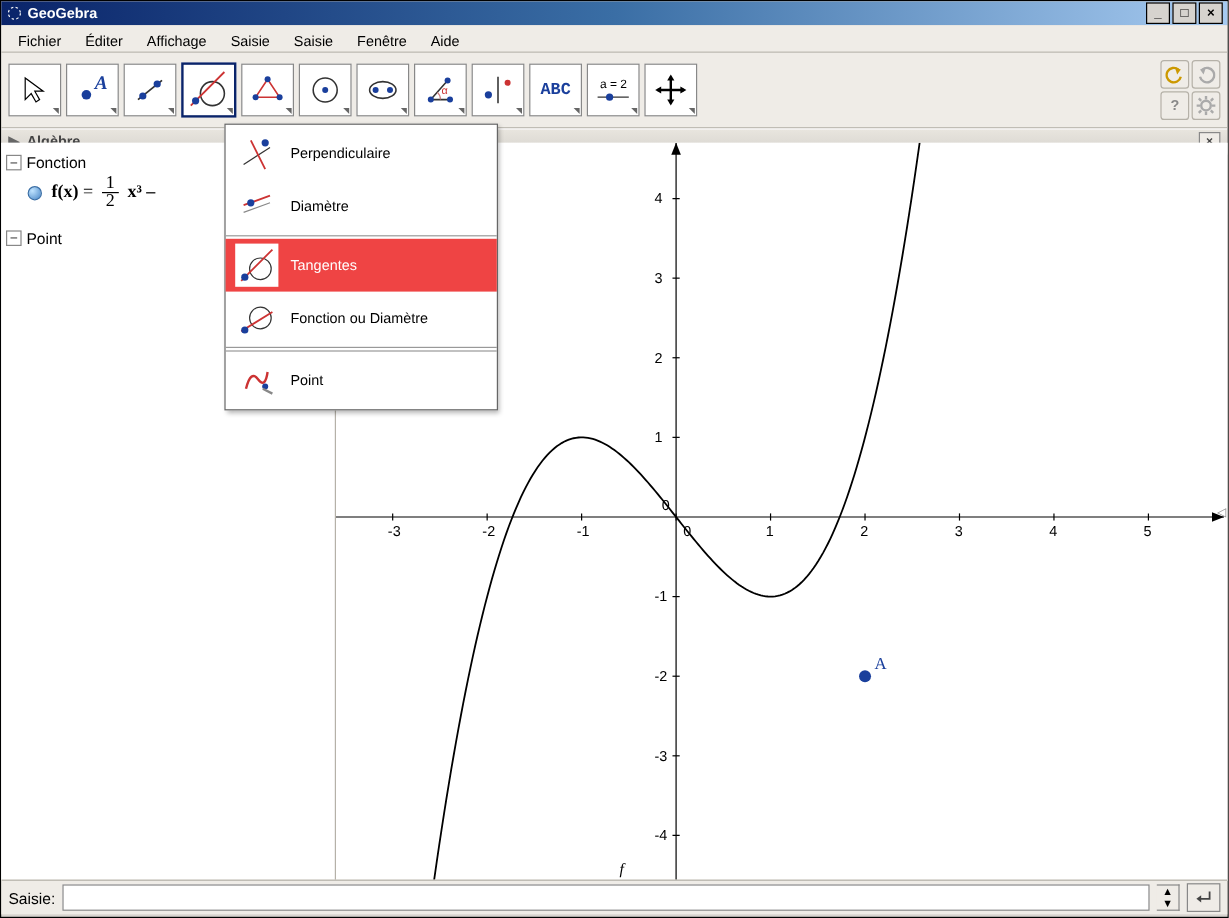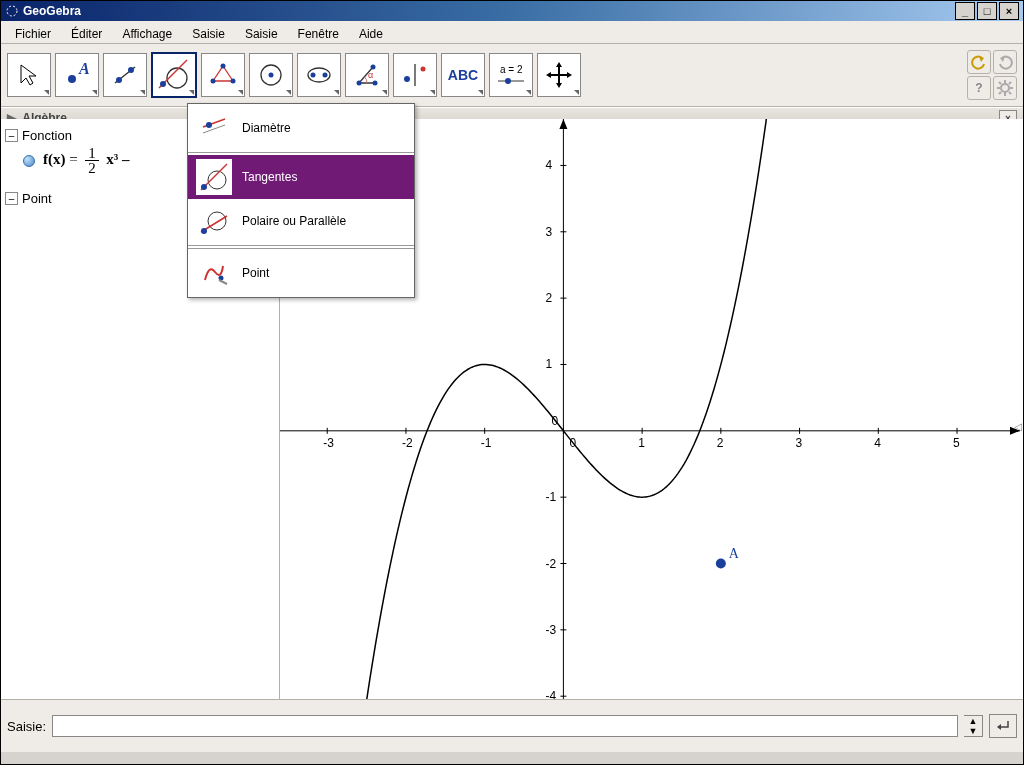--- a/index.html
+++ b/index.html
@@ -35,25 +35,25 @@
   .frac .num { border-bottom:1px solid #000; padding:0 3px; line-height:14px;}
   .frac .den { padding:0 3px; line-height:14px;}
   .point-label { color:#0a246a; font-weight:bold; font-family:"Times New Roman",serif; font-size:14px;}
   
   .graph-pane { flex:1; position:relative; background:#fff; overflow:hidden;}
   .graph-svg { position:absolute; top:0; left:0;}
   .side-expand { position:absolute; right:0; top:50%; transform:translateY(-50%); width:10px; height:30px; display:flex; align-items:center; justify-content:center; color:#888; font-size:10px;}
   
   .tool-dropdown { position:absolute; top:102px; left:186px; width:226px; background:#fff; border:1px solid #666; box-shadow:2px 2px 4px rgba(0,0,0,0.3); z-index:100; padding:2px 0;}
   .tool-dropdown .dd-item { display:flex; align-items:center; gap:10px; padding:4px 8px; white-space:nowrap;}
-  .tool-dropdown .dd-item.selected { background:#701a75; color:#fff;}
+  .tool-dropdown .dd-item.selected { background:#ef4444; color:#fff;}
   .tool-dropdown .dd-icon { width:36px; height:36px; background:#fff; display:flex; align-items:center; justify-content:center;}
   .tool-dropdown hr { border:none; border-top:1px solid #999; margin:2px 0;}
   
-  .inputbar { position:absolute; bottom:12px; left:0; right:0; height:28px; background:#efece7; border-top:1px solid #b5b1a8; display:flex; align-items:center; padding:12px 6px; gap:6px;}
+  .inputbar { position:absolute; bottom:2px; left:0; right:0; height:28px; background:#efece7; border-top:1px solid #b5b1a8; display:flex; align-items:center; padding:0 6px; gap:6px;}
   .inputbar label { font-size:13px;}
   .inputbar input { flex:1; height:20px; border:1px solid #888; background:#fff; padding:0 4px; font-size:13px;}
   .inputbar .dropdown-character { width:18px; height:20px; border:1px solid #888; border-left:none; display:flex; align-items:center; justify-content:center; background:#efece7; font-size:9px;}
   .inputbar .run-btn { width:26px; height:22px; border:1px solid #888; background:#efece7; display:flex; align-items:center; justify-content:center;}
 </style>
 </head>
 <body>
 
 <div class="window">
 
@@ -146,21 +146,21 @@
     </div>
     <div class="tool">
       <svg width="28" height="28">
           <line x1="14" y1="3" x2="14" y2="25" stroke="#333" stroke-width="1.3"></line>
           <circle cx="6" cy="18" r="3" fill="#1a3f9c"></circle>
           <circle cx="22" cy="8" r="2.5" fill="#c33"></circle>
         </svg>
       <div class="dropdown-corner"></div>
     </div>
     <div class="tool">
-      <span style="font-family:Liberation Sans, sans-serif;font-weight:bold;color:#1a3f9c;font-size:14px;">ABC</span>
+      <span style="font-family:Liberation Mono, monospace;font-weight:bold;color:#1a3f9c;font-size:14px;">ABC</span>
       <div class="dropdown-corner"></div>
     </div>
     <div class="tool">
       <svg width="34" height="28">
           <text x="6" y="12" font-size="10">a = 2</text>
           <line x1="4" y1="20" x2="30" y2="20" stroke="#333"></line>
           <circle cx="14" cy="20" r="3" fill="#1a3f9c"></circle>
         </svg>
       <div class="dropdown-corner"></div>
     </div>
@@ -289,20 +289,30 @@
           <text x="448.8510638297872" y="438.5053763440861" font-size="14" fill="#1a3f9c" font-family="serif">A</text>
         </svg>
       <div class="side-expand">◁</div>
     </div>
   </div>
 
   <div class="tool-dropdown" id="tool-dropdown">
       <div class="dd-item">
         <div class="dd-icon">
           <svg width="30" height="30">
+            <line x1="4" y1="24" x2="26" y2="10" stroke="#333"></line>
+            <line x1="10" y1="4" x2="22" y2="28" stroke="#c33" stroke-width="1.5"></line>
+            <circle cx="22" cy="6" r="3" fill="#1a3f9c"></circle>
+          </svg>
+        </div>
+        <span>Perpendiculaire</span>
+      </div>
+      <div class="dd-item">
+        <div class="dd-icon">
+          <svg width="30" height="30">
             <line x1="4" y1="20" x2="26" y2="12" stroke="#888"></line>
             <line x1="4" y1="14" x2="26" y2="6" stroke="#c33" stroke-width="1.5"></line>
             <circle cx="10" cy="12" r="3" fill="#1a3f9c"></circle>
           </svg>
         </div>
         <span>Diamètre</span>
       </div>
       <hr>
       <div class="dd-item selected">
         <div class="dd-icon" style="background: rgb(255, 255, 255);">
@@ -315,21 +325,21 @@
         <span>Tangentes</span>
       </div>
       <div class="dd-item">
         <div class="dd-icon">
           <svg width="30" height="30">
             <circle cx="18" cy="15" r="9" fill="none" stroke="#333"></circle>
             <line x1="2" y1="26" x2="28" y2="10" stroke="#c33" stroke-width="1.5"></line>
             <circle cx="5" cy="25" r="3" fill="#1a3f9c"></circle>
           </svg>
         </div>
-        <span>Polaire ou Parallèle</span>
+        <span>Fonction ou Diamètre</span>
       </div>
       <hr>
       <hr>
       <div class="dd-item">
         <div class="dd-icon">
           <svg width="30" height="30">
             <path d="M6 22 Q10 6 16 14 Q22 22 24 8" fill="none" stroke="#c33" stroke-width="2"></path>
             <circle cx="22" cy="20" r="2.5" fill="#1a3f9c"></circle>
             <path d="M20 22 L28 26" stroke="#888" stroke-width="2"></path>
           </svg>

